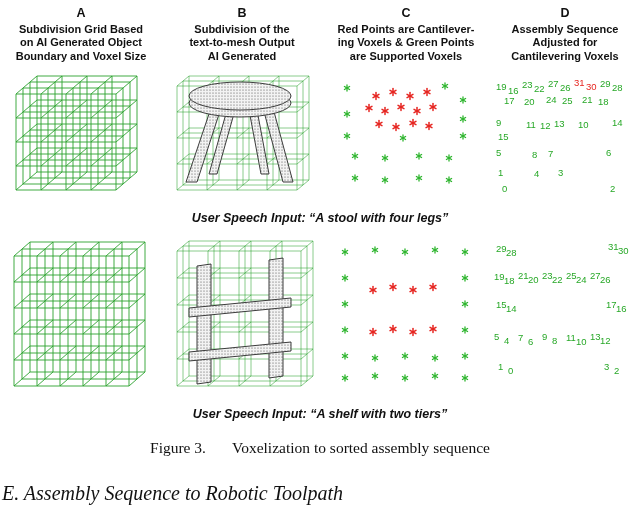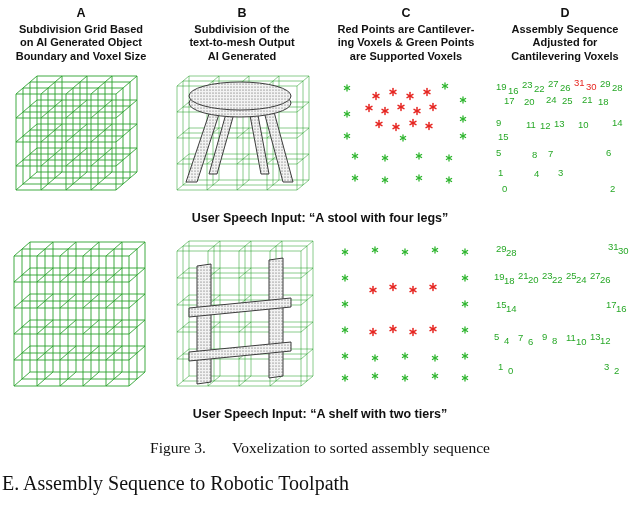--- a/index.html
+++ b/index.html
@@ -6,24 +6,24 @@
   body{width:640px;height:520px;overflow:hidden;font-family:"Liberation Sans",sans-serif;color:#111;}
   .page{position:relative;width:640px;height:520px;}
   .headers,.panels{display:grid;grid-template-columns:162px 160px 168px 150px;}
   .headers{padding-top:6px;}
   .colh{text-align:center;}
   .letter{font-weight:700;font-size:12.5px;margin-bottom:3px;}
   .desc{font-weight:700;font-size:11px;line-height:1.22;}
   .panels{margin-top:11px;}
   .panel{display:flex;justify-content:center;align-items:flex-start;}
   svg{display:block;}
-  .rowcap{text-align:center;font-weight:700;font-size:12.5px;margin-top:9px;}
+  .rowcap{text-align:center;font-weight:700;font-style:italic;font-size:12.5px;margin-top:9px;}
   .figcap{text-align:center;font-family:"Liberation Serif",serif;font-size:15.5px;margin-top:18px;}
   .figcap .label{margin-right:26px;}
-  .nexthead{font-family:"Liberation Serif",serif;font-size:20px;margin-top:15px;padding-left:2px;white-space:nowrap;}
+  .nexthead{font-family:"Liberation Serif",serif;font-style:italic;font-size:20px;margin-top:25px;padding-left:2px;white-space:nowrap;}
 </style>
 </head>
 <body>
 
 <div class="page">
 
   <div class="headers">
     <div class="colh">
       <div class="letter">A</div>
       <div class="desc">

